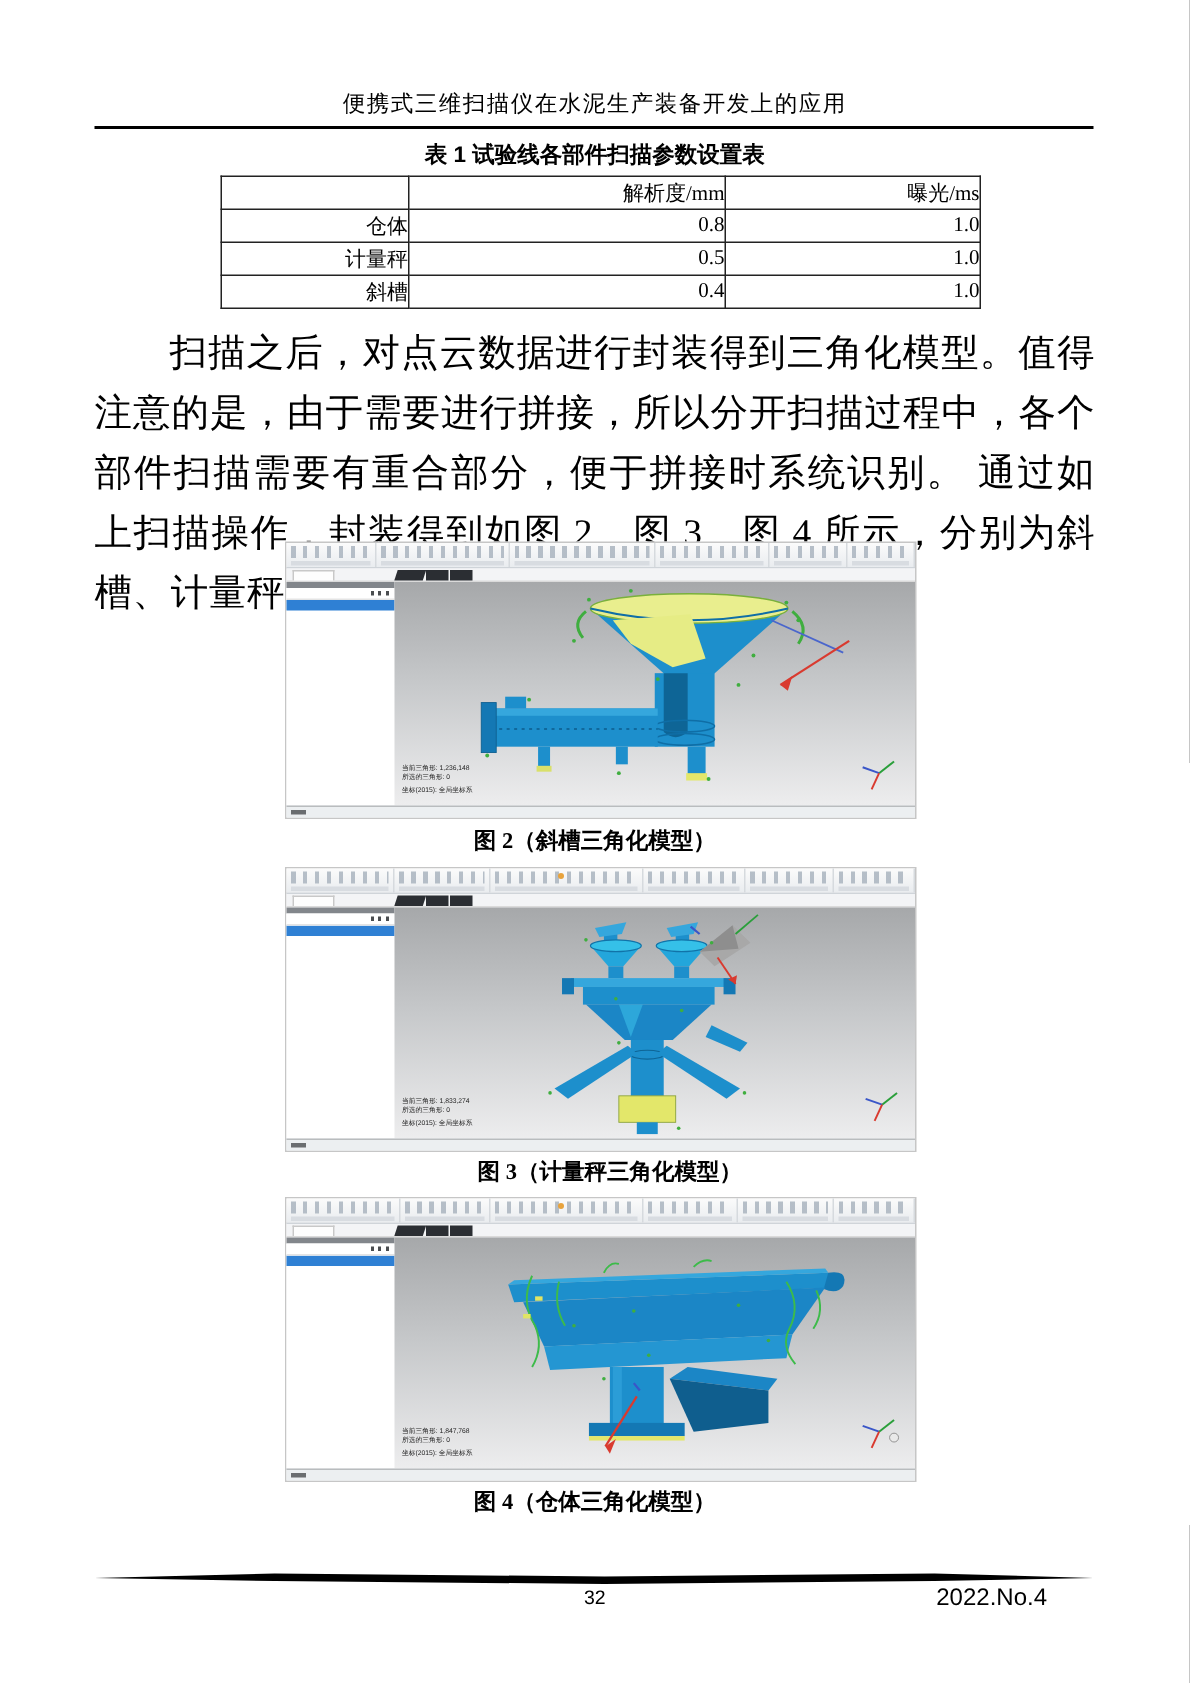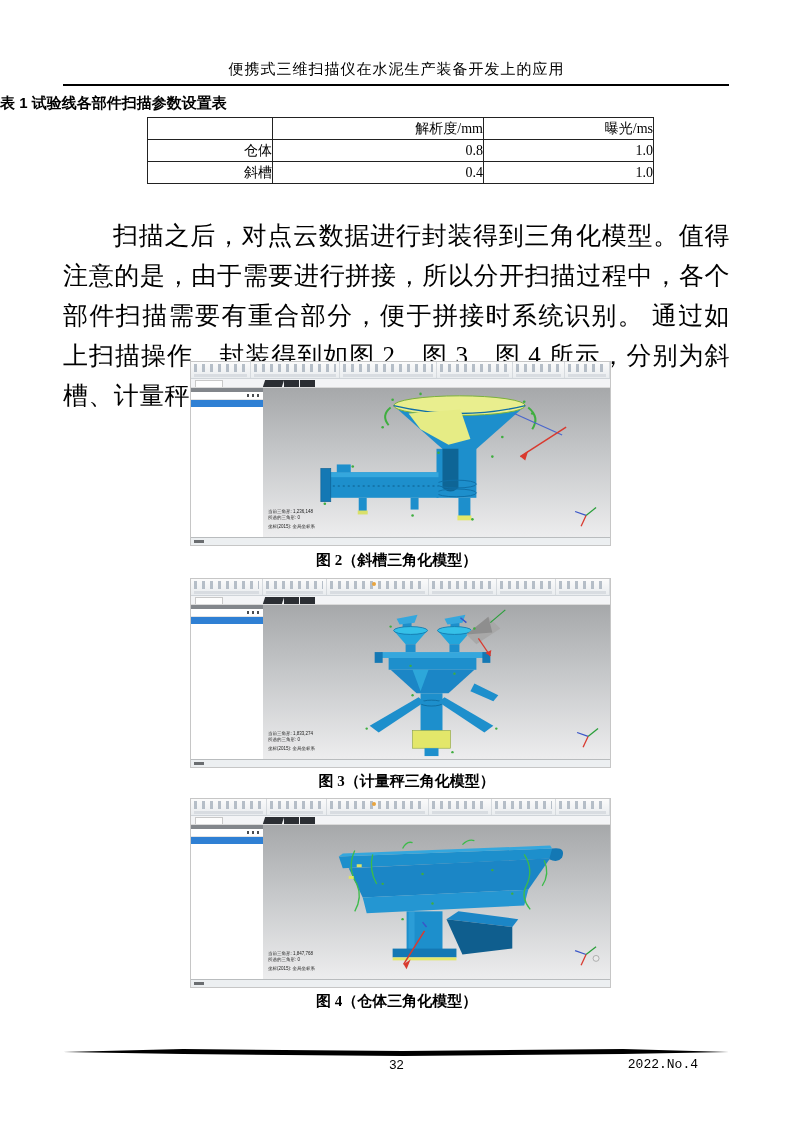--- a/index.html
+++ b/index.html
@@ -6,21 +6,21 @@
   .page{position:relative;width:793px;height:1122px;margin:0 auto;background:#ffffff;
         font-family:"Liberation Serif",serif;color:#000;overflow:hidden;}
 
   
   .header-title{position:absolute;top:60px;left:0;right:0;text-align:center;
                 font-size:15px;letter-spacing:1px;}
   .header-rule{position:absolute;top:84px;left:63px;width:666px;height:0;
                border-top:2px solid #000;}
 
   
-  .table-title{position:absolute;top:94px;left:0;right:0;text-align:left;
+  .table-title{position:absolute;top:94px;left:0;right:0;text-align:center;
                font-weight:bold;font-size:15px;font-family:"Liberation Sans",sans-serif;}
   .param-table{position:absolute;top:117px;left:147px;border-collapse:collapse;
                font-size:14px;table-layout:fixed;}
   .param-table td{border:1px solid #222;text-align:right;height:21px;padding:0;}
 
   
   .body-par{position:absolute;top:216px;left:63px;width:667px;font-size:25px;
             line-height:40px;text-align:justify;text-indent:2em;letter-spacing:0.4px;}
 
   
@@ -63,22 +63,22 @@
          font-family:"Liberation Sans",sans-serif;white-space:nowrap;}
   .stats .s3{margin-top:3px;}
 
   .statusbar{height:7px;background:#eceff1;border-top:1px solid #b9bcbe;position:relative;}
   .statusbar::after{content:"";position:absolute;left:3px;top:2px;width:10px;height:3px;background:#6a6d70;}
 
   
   .footer-rule{position:absolute;top:1048px;left:63px;}
   .page-num{position:absolute;top:1057px;left:0;right:0;text-align:center;font-size:13px;
             font-family:"Liberation Sans",sans-serif;}
-  .issue{position:absolute;top:1057px;right:95px;font-size:13px;
-         font-family:Liberation Mono, monospace;}
+  .issue{position:absolute;top:1057px;right:95px;font-size:16px;
+         font-family:Liberation Sans, sans-serif;}
 </style>
 </head>
 <body>
 
 <div class="page">
 
   <div class="header-title">便携式三维扫描仪在水泥生产装备开发上的应用</div>
   <div class="header-rule"></div>
 
   <div class="table-title">表 1 试验线各部件扫描参数设置表</div>
@@ -93,20 +93,25 @@
       <td></td>
       <td>解析度/mm</td>
       <td>曝光/ms</td>
     </tr>
     <tr>
       <td>仓体</td>
       <td>0.8</td>
       <td>1.0</td>
     </tr>
     <tr>
+      <td>计量秤</td>
+      <td>0.5</td>
+      <td>1.0</td>
+    </tr>
+    <tr>
       <td>斜槽</td>
       <td>0.4</td>
       <td>1.0</td>
     </tr>
   </tbody>
     </table>
 
   <div class="body-par">扫描之后，对点云数据进行封装得到三角化模型。值得注意的是，由于需要进行拼接，所以分开扫描过程中，各个部件扫描需要有重合部分，便于拼接时系统识别。 通过如上扫描操作，封装得到如图 2、图 3、图 4 所示，分别为斜槽、计量秤、仓体的三角化模型。</div>
 
   <div class="shot" id="shot1">

